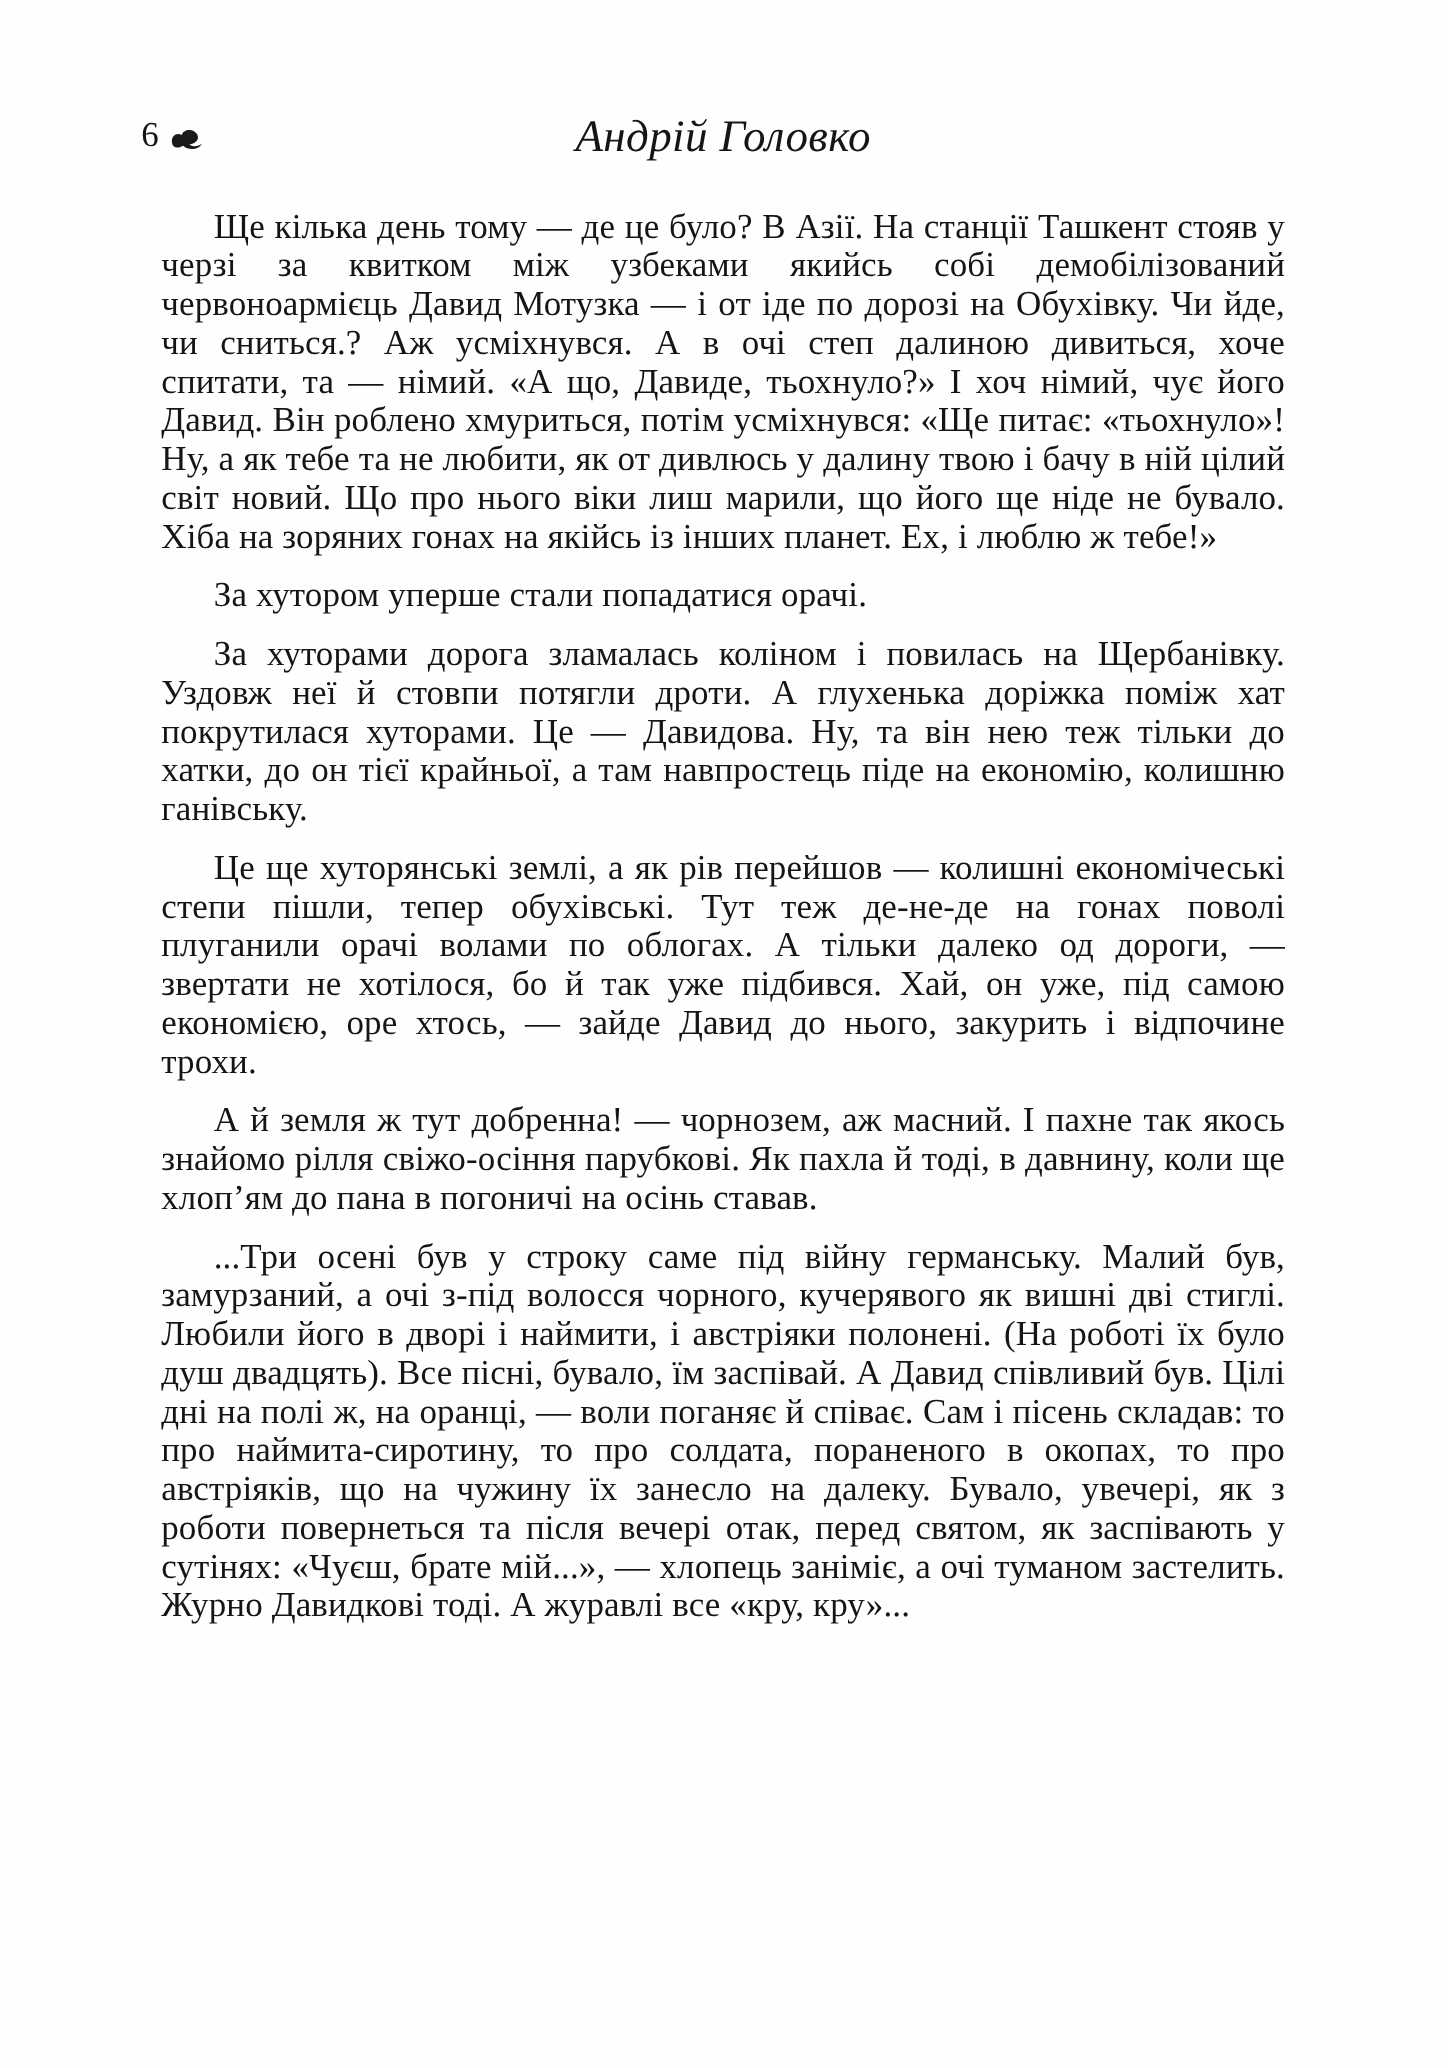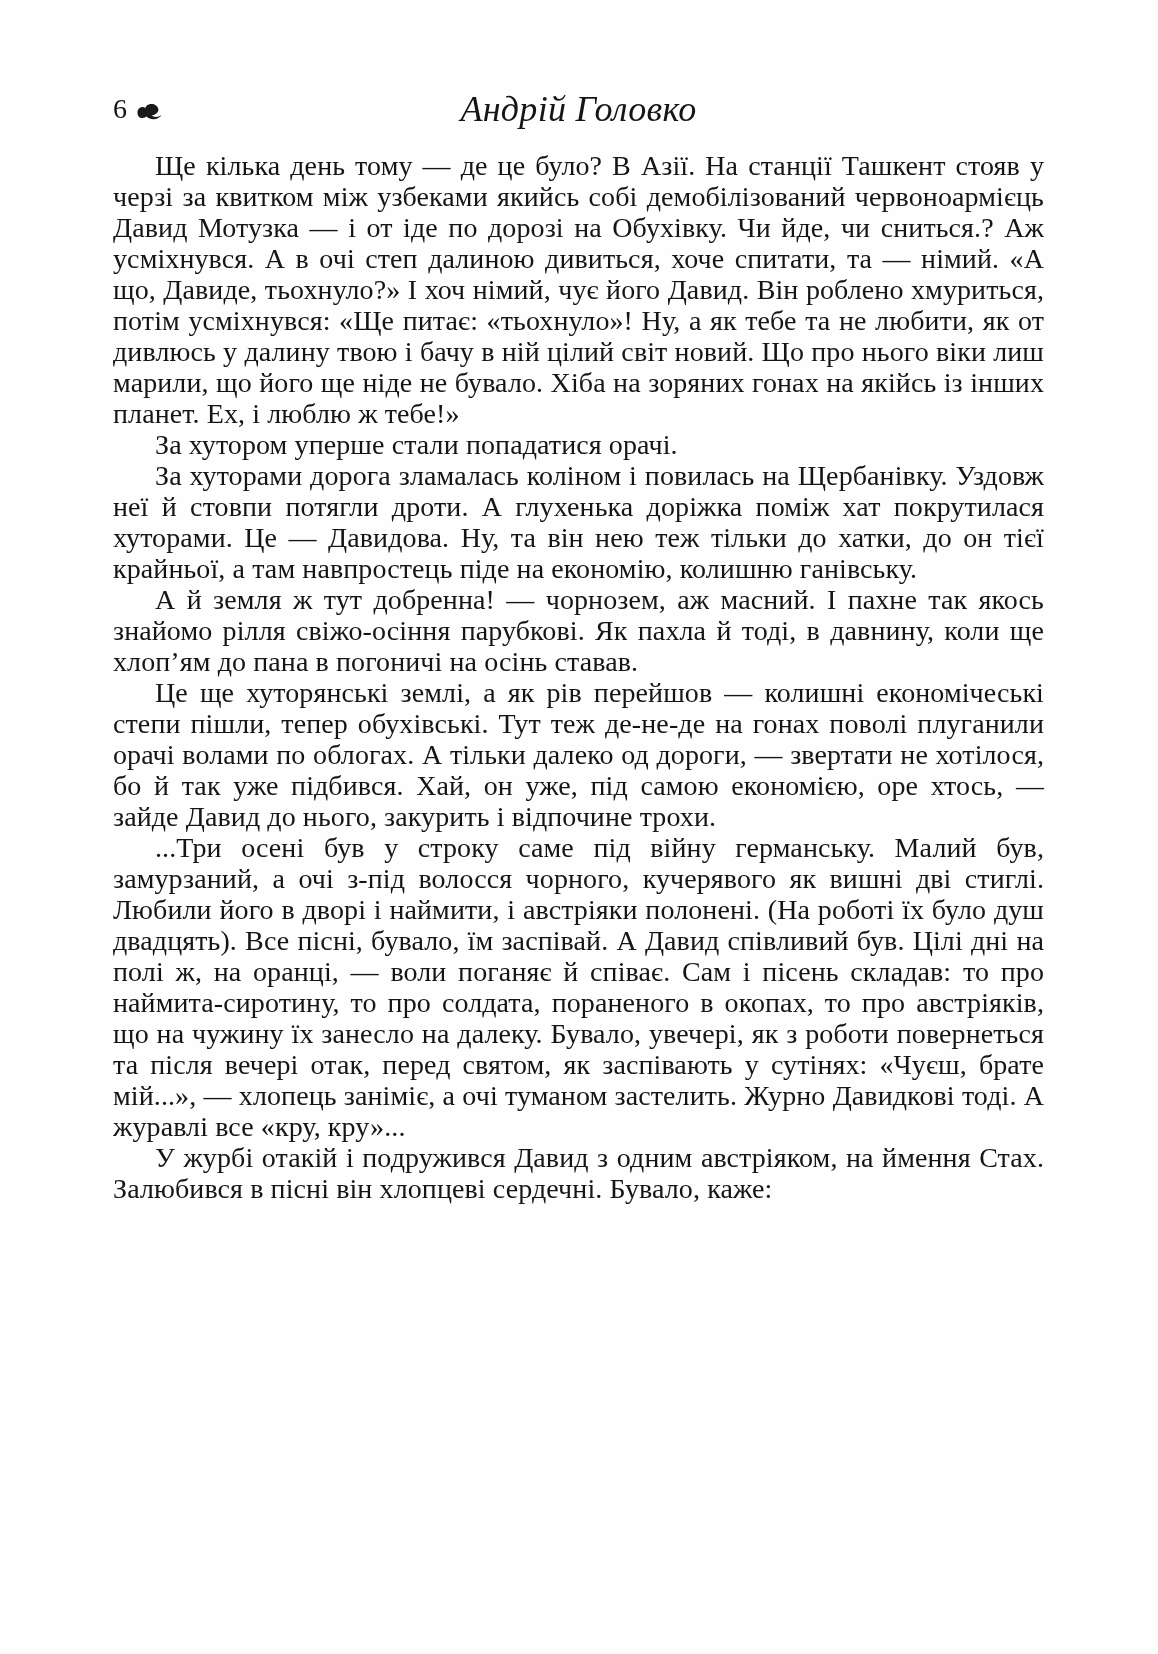--- a/index.html
+++ b/index.html
@@ -66,21 +66,21 @@
     position: absolute;
     top: 150px;
     left: 113px;
     width: 931px;
     font-size: 28px;
     line-height: 31px;
     text-align: justify;
     letter-spacing: 0.1px;
   }
   .text-block p {
-    margin: 0;
+    margin: 16px;
     padding: 0;
     text-indent: 42px;
   }
 </style>
 </head>
 <body>
 
 <div class="page">
 
   <header class="page-header">
@@ -98,19 +98,18 @@
         </svg>
       </span>
     </span>
     <span class="running-head">Андрій Головко</span>
   </header>
 
   <main class="text-block">
     <p>Ще кілька день тому — де це було? В Азії. На станції Ташкент стояв у черзі за квитком між узбеками якийсь собі демобілізований червоноармієць Давид Мотузка — і от іде по дорозі на Обухівку. Чи йде, чи сниться.? Аж усміхнувся. А в очі степ далиною дивиться, хоче спитати, та — німий. «А що, Давиде, тьохнуло?» І хоч німий, чує його Давид. Він роблено хмуриться, потім усміхнувся: «Ще питає: «тьохнуло»! Ну, а як тебе та не любити, як от дивлюсь у далину твою і бачу в ній цілий світ новий. Що про нього віки лиш марили, що його ще ніде не бувало. Хіба на зоряних гонах на якійсь із інших планет. Ех, і люблю ж тебе!»</p>
     <p>За хутором уперше стали попадатися орачі.</p>
     <p>За хуторами дорога зламалась коліном і повилась на Щербанівку. Уздовж неї й стовпи потягли дроти. А глухенька доріжка поміж хат покрутилася хуторами. Це — Давидова. Ну, та він нею теж тільки до хатки, до он тієї крайньої, а там навпростець піде на економію, колишню ганівську.</p>
+    <p>Це ще хуторянські землі, а як рів перейшов — колишні економічеські степи пішли, тепер обухівські. Тут теж де-не-де на гонах поволі плуганили орачі волами по облогах. А тільки далеко од дороги, — звертати не хотілося, бо й так уже підбився. Хай, он уже, під самою економією, оре хтось, — зайде Давид до нього, закурить і відпочине трохи.</p>
     <p>А й земля ж тут добренна! — чорнозем, аж масний. І пахне так якось знайомо рілля свіжо-осіння парубкові. Як пахла й тоді, в давнину, коли ще хлоп’ям до пана в погоничі на осінь ставав.</p>
-    <p>Це ще хуторянські землі, а як рів перейшов — колишні економічеські степи пішли, тепер обухівські. Тут теж де-не-де на гонах поволі плуганили орачі волами по облогах. А тільки далеко од дороги, — звертати не хотілося, бо й так уже підбився. Хай, он уже, під самою економією, оре хтось, — зайде Давид до нього, закурить і відпочине трохи.</p>
     <p>...Три осені був у строку саме під війну германську. Малий був, замурзаний, а очі з-під волосся чорного, кучерявого як вишні дві стиглі. Любили його в дворі і наймити, і австріяки полонені. (На роботі їх було душ двадцять). Все пісні, бувало, їм заспівай. А Давид співливий був. Цілі дні на полі ж, на оранці, — воли поганяє й співає. Сам і пісень складав: то про наймита-сиротину, то про солдата, пораненого в окопах, то про австріяків, що на чужину їх занесло на далеку. Бувало, увечері, як з роботи повернеться та після вечері отак, перед святом, як заспівають у сутінях: «Чуєш, брате мій...», — хлопець заніміє, а очі туманом застелить. Журно Давидкові тоді. А журавлі все «кру, кру»...</p>
-    <p>У журбі отакій і подружився Давид з одним австріяком, на ймення Стах. Залюбився в пісні він хлопцеві сердечні. Бувало, каже:</p>
   </main>
 
 </div>
 
 </body></html>

